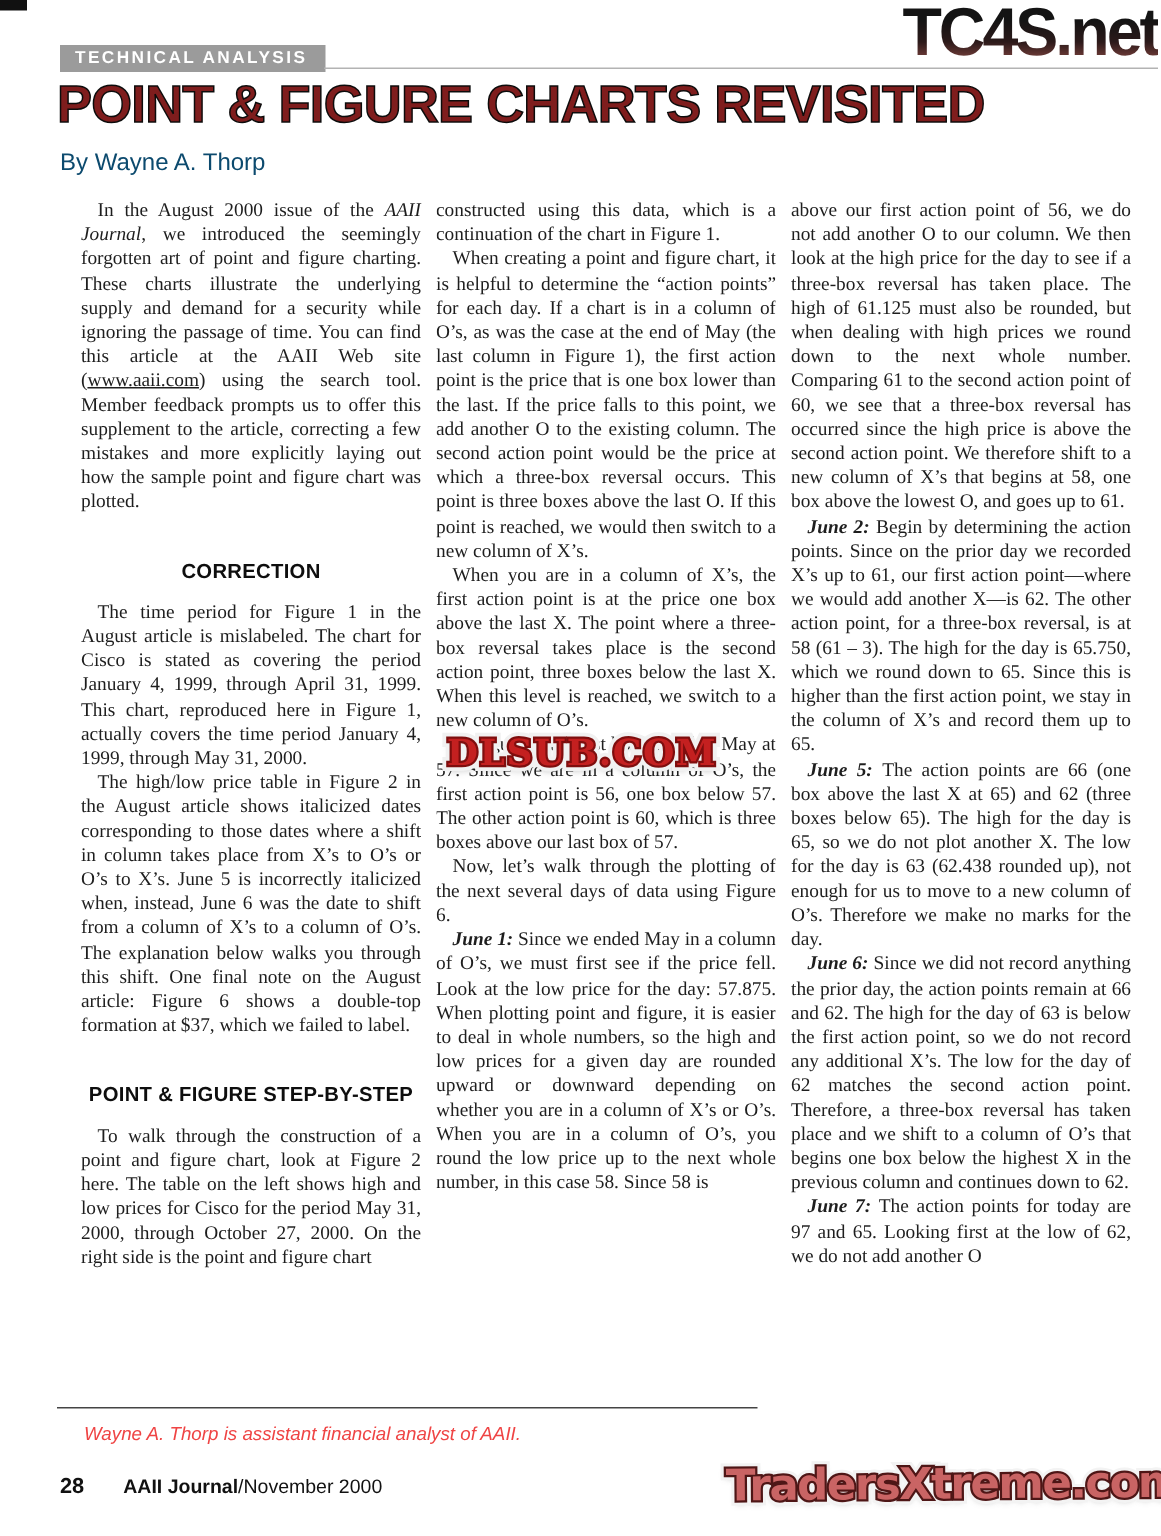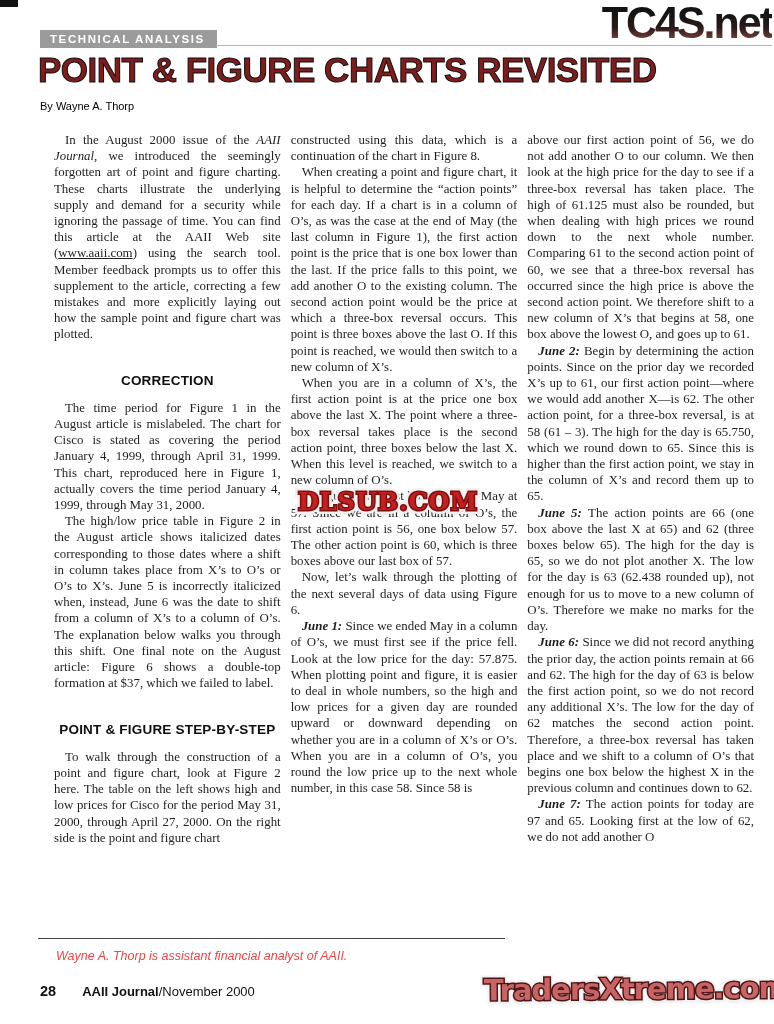--- a/index.html
+++ b/index.html
@@ -10,21 +10,21 @@
 
   .tag { position:absolute; left:40px; top:30px; background:#9b9b9b; color:#fff;
          font-family:Liberation Sans, sans-serif; font-weight:bold; font-size:11.5px;
          letter-spacing:1.6px; padding:3px 12px 3px 10px; }
   .header-rule { position:absolute; left:216px; top:45px; width:556px; height:1px; background:#b3b3b3; }
 
   .title { position:absolute; left:38px; top:50px; width:700px;
            font-family:"Liberation Sans", sans-serif; font-weight:bold; font-size:35px;
            letter-spacing:-0.5px; color:#7f1d1d; -webkit-text-stroke:1px #0c0c0c; }
   .byline { position:absolute; left:40px; top:100px; font-family:"Liberation Sans", sans-serif;
-            font-size:11px; color:#000000; }
+            font-size:16px; color:#0c4a6e; }
 
   .columns { position:absolute; left:54px; top:132px; width:700px; height:802px;
              display:flex; gap:10px; }
   .col { flex:1 1 0; overflow:hidden; text-align:justify; font-size:12.9px; line-height:16.2px; }
   .col p { margin:0; text-indent:11px; }
   .col p.noindent { text-indent:0; }
   .col .h2 { font-family:"Liberation Sans", sans-serif; font-weight:bold; font-size:13.5px;
              letter-spacing:0.2px; margin:30px 0 11px 0; text-align:center; text-indent:0; color:#0e0e0e; }
   .it { font-style:italic; }
   .bit { font-style:italic; font-weight:bold; }
@@ -83,24 +83,24 @@
   <h1 class="title" style="margin:0;">POINT &amp; FIGURE CHARTS REVISITED</h1>
   <div class="byline">By Wayne A. Thorp</div>
 
   <div class="columns">
     <div class="col">
         <p><span>In the August 2000 issue of the </span><span class="it">AAII Journal</span><span>, we introduced the seemingly forgotten art of point and figure charting. These charts illustrate the underlying supply and demand for a security while ignoring the passage of time. You can find this article at the AAII Web site (</span><span class="un">www.aaii.com</span><span>) using the search tool. Member feedback prompts us to offer this supplement to the article, correcting a few mistakes and more explicitly laying out how the sample point and figure chart was plotted.</span></p>
         <div class="h2">CORRECTION</div>
         <p><span>The time period for Figure 1 in the August article is mislabeled. The chart for Cisco is stated as covering the period January 4, 1999, through April 31, 1999. This chart, reproduced here in Figure 1, actually covers the time period January 4, 1999, through May 31, 2000.</span></p>
         <p><span>The high/low price table in Figure 2 in the August article shows italicized dates corresponding to those dates where a shift in column takes place from X’s to O’s or O’s to X’s. June 5 is incorrectly italicized when, instead, June 6 was the date to shift from a column of X’s to a column of O’s. The explanation below walks you through this shift. One final note on the August article: Figure 6 shows a double-top formation at $37, which we failed to label.</span></p>
         <div class="h2">POINT &amp; FIGURE STEP-BY-STEP</div>
-        <p><span>To walk through the construction of a point and figure chart, look at Figure 2 here. The table on the left shows high and low prices for Cisco for the period May 31, 2000, through April 27, 2000. On the right side is the point and figure chart</span></p>
+        <p><span>To walk through the construction of a point and figure chart, look at Figure 2 here. The table on the left shows high and low prices for Cisco for the period May 31, 2000, through October 27, 2000. On the right side is the point and figure chart</span></p>
       </div>
     <div class="col">
-        <p class="noindent"><span>constructed using this data, which is a continuation of the chart in Figure 8.</span></p>
+        <p class="noindent"><span>constructed using this data, which is a continuation of the chart in Figure 1.</span></p>
         <p><span>When creating a point and figure chart, it is helpful to determine the “action points” for each day. If a chart is in a column of O’s, as was the case at the end of May (the last column in Figure 1), the first action point is the price that is one box lower than the last. If the price falls to this point, we add another O to the existing column. The second action point would be the price at which a three-box reversal occurs. This point is three boxes above the last O. If this point is reached, we would then switch to a new column of X’s.</span></p>
         <p><span>When you are in a column of X’s, the first action point is at the price one box above the last X. The point where a three-box reversal takes place is the second action point, three boxes below the last X. When this level is reached, we switch to a new column of O’s.</span></p>
         <p><span>In Figure 1, the last box closed in May at 57. Since we are in a column of O’s, the first action point is 56, one box below 57. The other action point is 60, which is three boxes above our last box of 57.</span></p>
         <p><span>Now, let’s walk through the plotting of the next several days of data using Figure 6.</span></p>
         <p><span class="bit">June 1: </span><span>Since we ended May in a column of O’s, we must first see if the price fell. Look at the low price for the day: 57.875. When plotting point and figure, it is easier to deal in whole numbers, so the high and low prices for a given day are rounded upward or downward depending on whether you are in a column of X’s or O’s. When you are in a column of O’s, you round the low price up to the next whole number, in this case 58. Since 58 is</span></p>
       </div>
     <div class="col">
         <p class="noindent"><span>above our first action point of 56, we do not add another O to our column. We then look at the high price for the day to see if a three-box reversal has taken place. The high of 61.125 must also be rounded, but when dealing with high prices we round down to the next whole number. Comparing 61 to the second action point of 60, we see that a three-box reversal has occurred since the high price is above the second action point. We therefore shift to a new column of X’s that begins at 58, one box above the lowest O, and goes up to 61.</span></p>
         <p><span class="bit">June 2: </span><span>Begin by determining the action points. Since on the prior day we recorded X’s up to 61, our first action point—where we would add another X—is 62. The other action point, for a three-box reversal, is at 58 (61 – 3). The high for the day is 65.750, which we round down to 65. Since this is higher than the first action point, we stay in the column of X’s and record them up to 65.</span></p>
         <p><span class="bit">June 5: </span><span>The action points are 66 (one box above the last X at 65) and 62 (three boxes below 65). The high for the day is 65, so we do not plot another X. The low for the day is 63 (62.438 rounded up), not enough for us to move to a new column of O’s. Therefore we make no marks for the day.</span></p>

